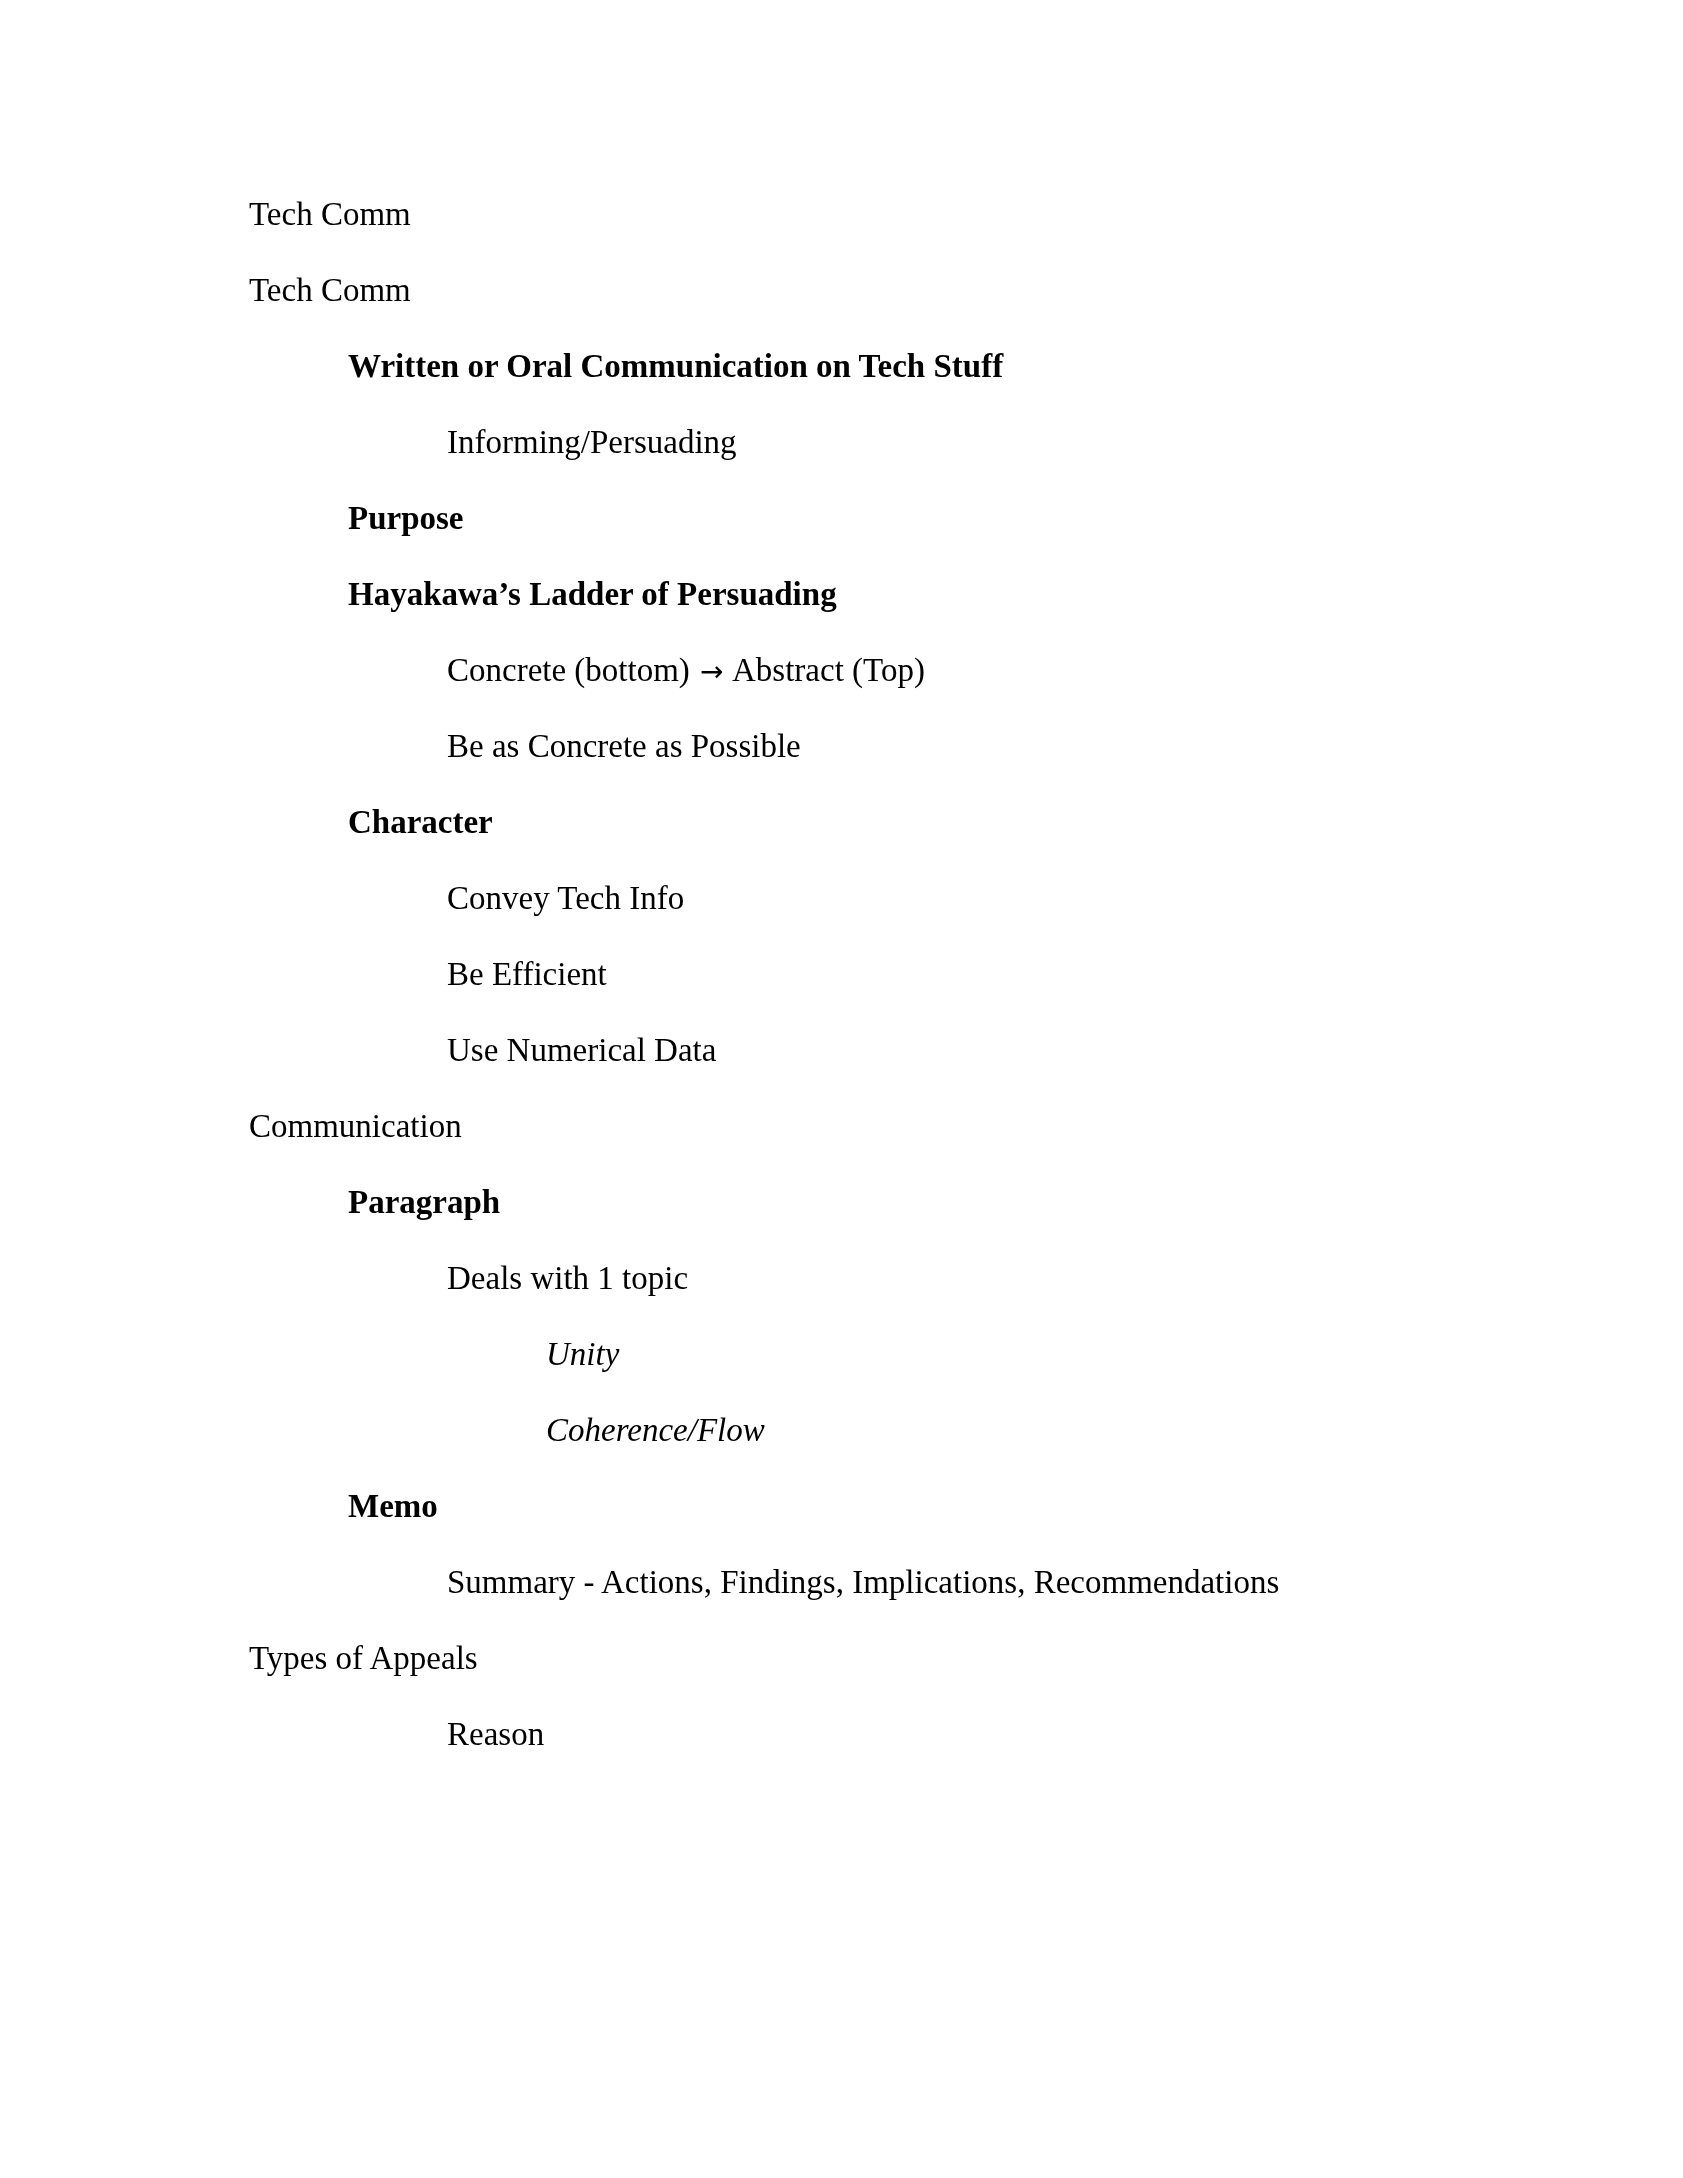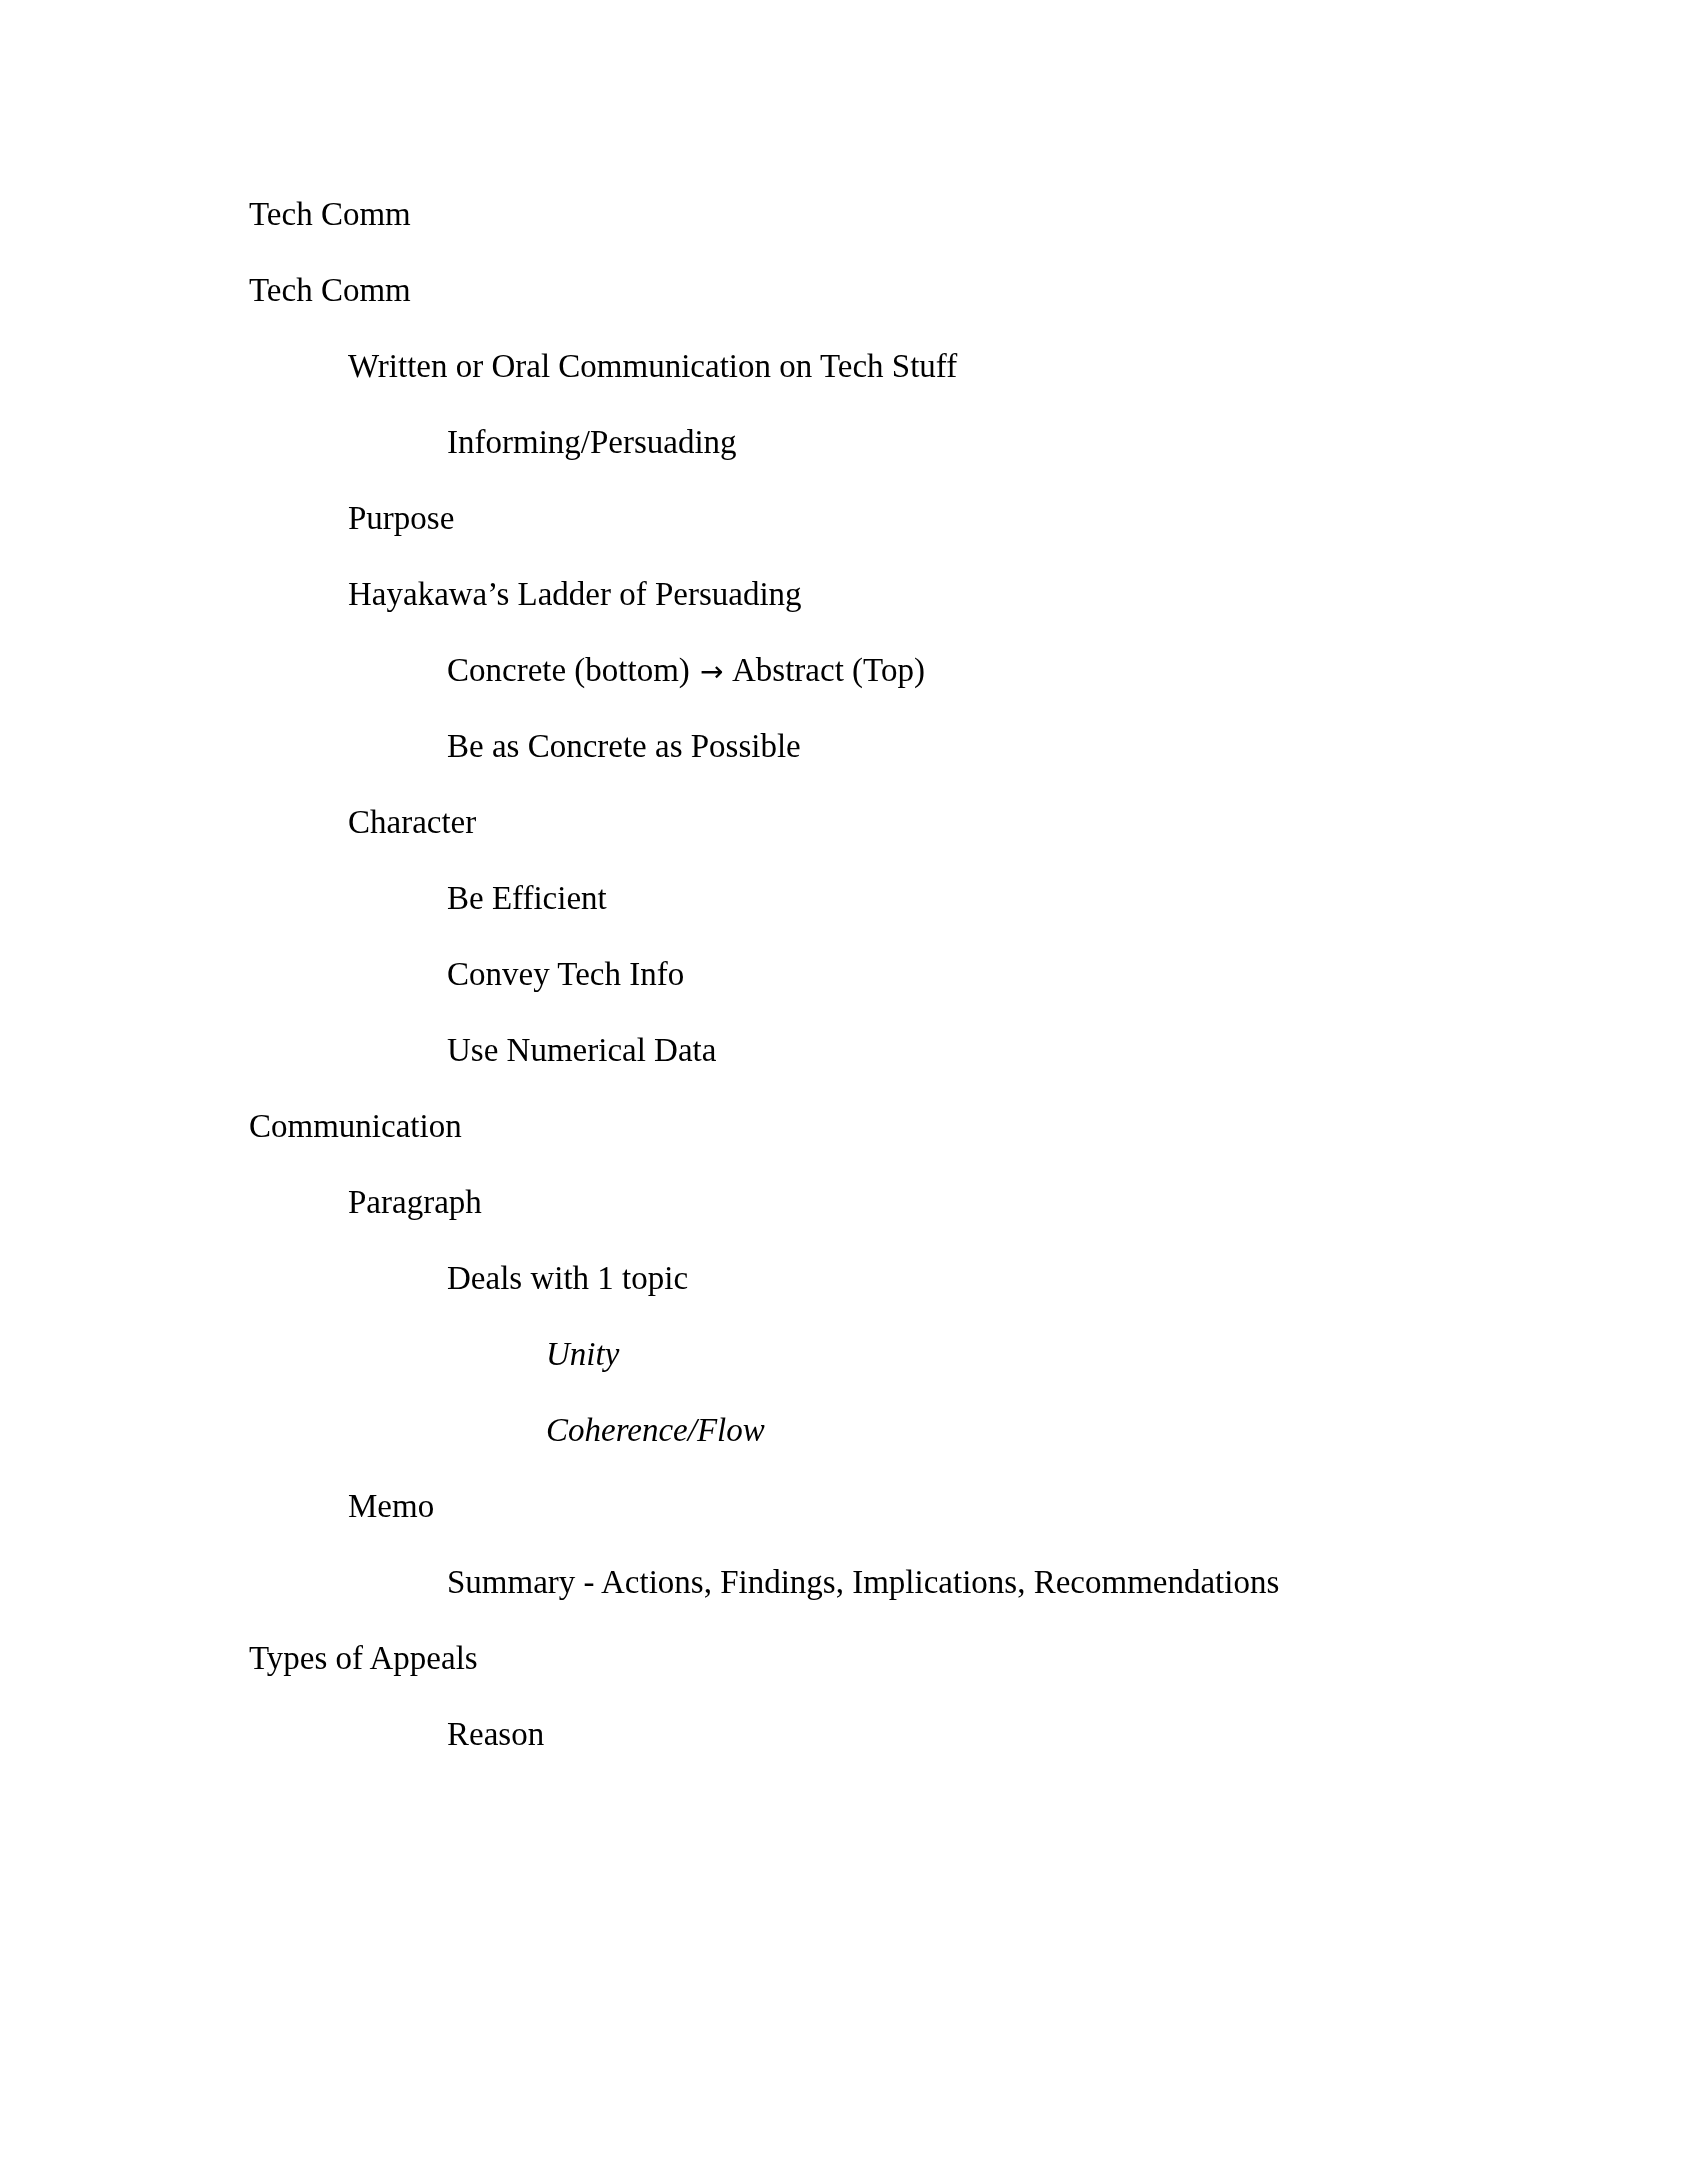--- a/index.html
+++ b/index.html
@@ -34,21 +34,21 @@
     }
     .line {
       height: 76px;
       line-height: 40px;
       font-size: 33px;
       white-space: nowrap;
       margin: 0;
       padding: 0;
     }
     .lvl-0 { padding-left: 0; }
-    .lvl-1 { padding-left: 99px; }
+    .lvl-1 { padding-left: 99px; font-weight: bold; }
     .lvl-2 { padding-left: 198px; }
     .lvl-3 { padding-left: 297px; font-style: italic; }
     .arrow {
       display: inline-block;
       font-family: "DejaVu Sans", sans-serif;
       font-size: 28px;
       margin: 0 2px;
     }
   </style>
 </head>
@@ -58,22 +58,22 @@
   <div class="outline">
     <p class="line lvl-0">Tech Comm</p>
     <p class="line lvl-0">Tech Comm</p>
     <p class="line lvl-1">Written or Oral Communication on Tech Stuff</p>
     <p class="line lvl-2">Informing/Persuading</p>
     <p class="line lvl-1">Purpose</p>
     <p class="line lvl-1">Hayakawa’s Ladder of Persuading</p>
     <p class="line lvl-2"><span>Concrete (bottom)</span> <span class="arrow">→</span> <span>Abstract (Top)</span></p>
     <p class="line lvl-2">Be as Concrete as Possible</p>
     <p class="line lvl-1">Character</p>
+    <p class="line lvl-2">Convey Tech Info</p>
     <p class="line lvl-2">Be Efficient</p>
-    <p class="line lvl-2">Convey Tech Info</p>
     <p class="line lvl-2">Use Numerical Data</p>
     <p class="line lvl-0">Communication</p>
     <p class="line lvl-1">Paragraph</p>
     <p class="line lvl-2">Deals with 1 topic</p>
     <p class="line lvl-3">Unity</p>
     <p class="line lvl-3">Coherence/Flow</p>
     <p class="line lvl-1">Memo</p>
     <p class="line lvl-2">Summary - Actions, Findings, Implications, Recommendations</p>
     <p class="line lvl-0">Types of Appeals</p>
     <p class="line lvl-2">Reason</p>

